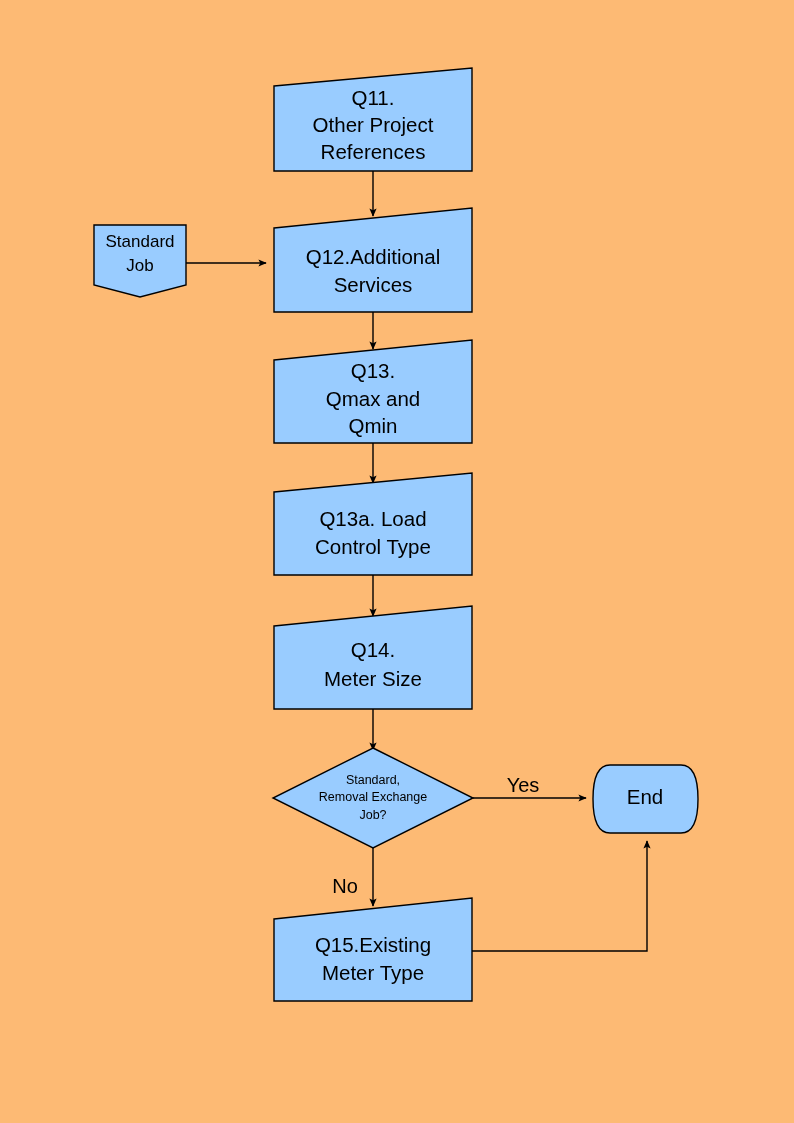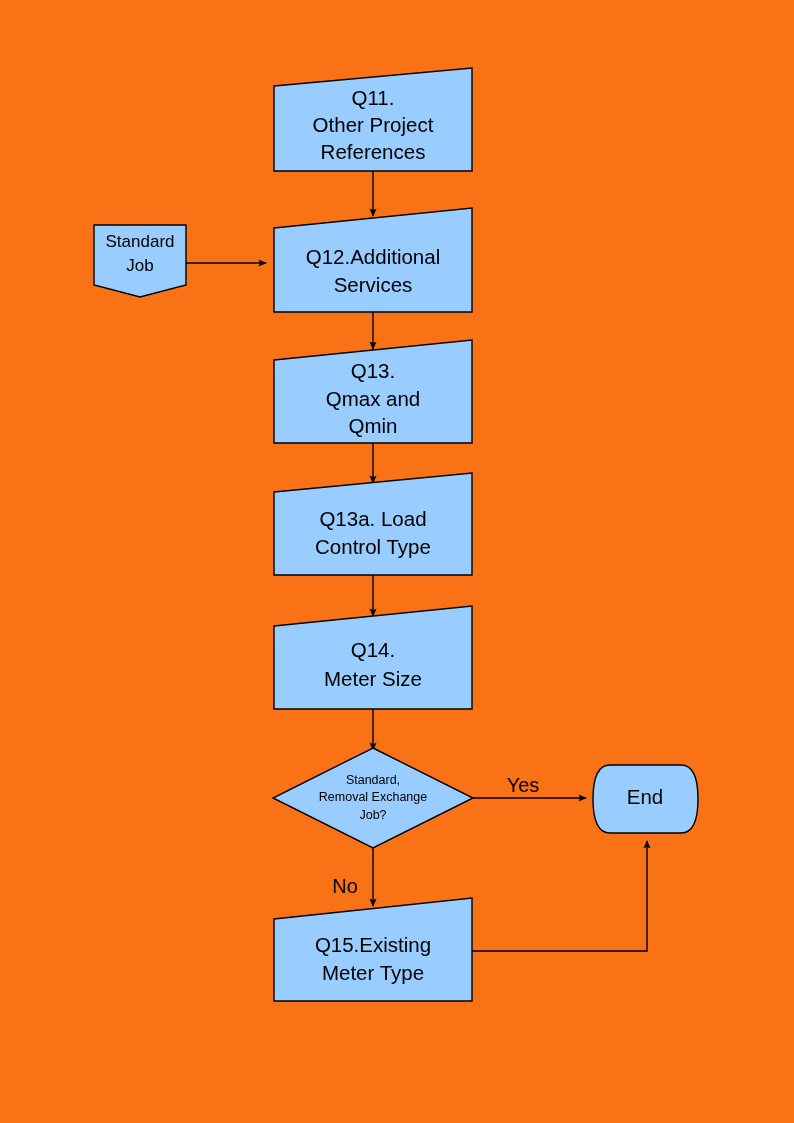--- a/index.html
+++ b/index.html
@@ -10,21 +10,21 @@
   body {
     width: 794px;
     height: 1123px;
     font-family: "Liberation Sans", sans-serif;
     overflow: hidden;
   }
   #diagram-root {
     position: relative;
     width: 794px;
     height: 1123px;
-    background: #f97316;
+    background: #fdba74;
   }
   svg#flow-svg {
     position: absolute;
     left: 0;
     top: 0;
     width: 794px;
     height: 1123px;
     display: block;
   }
   .node-shape {

